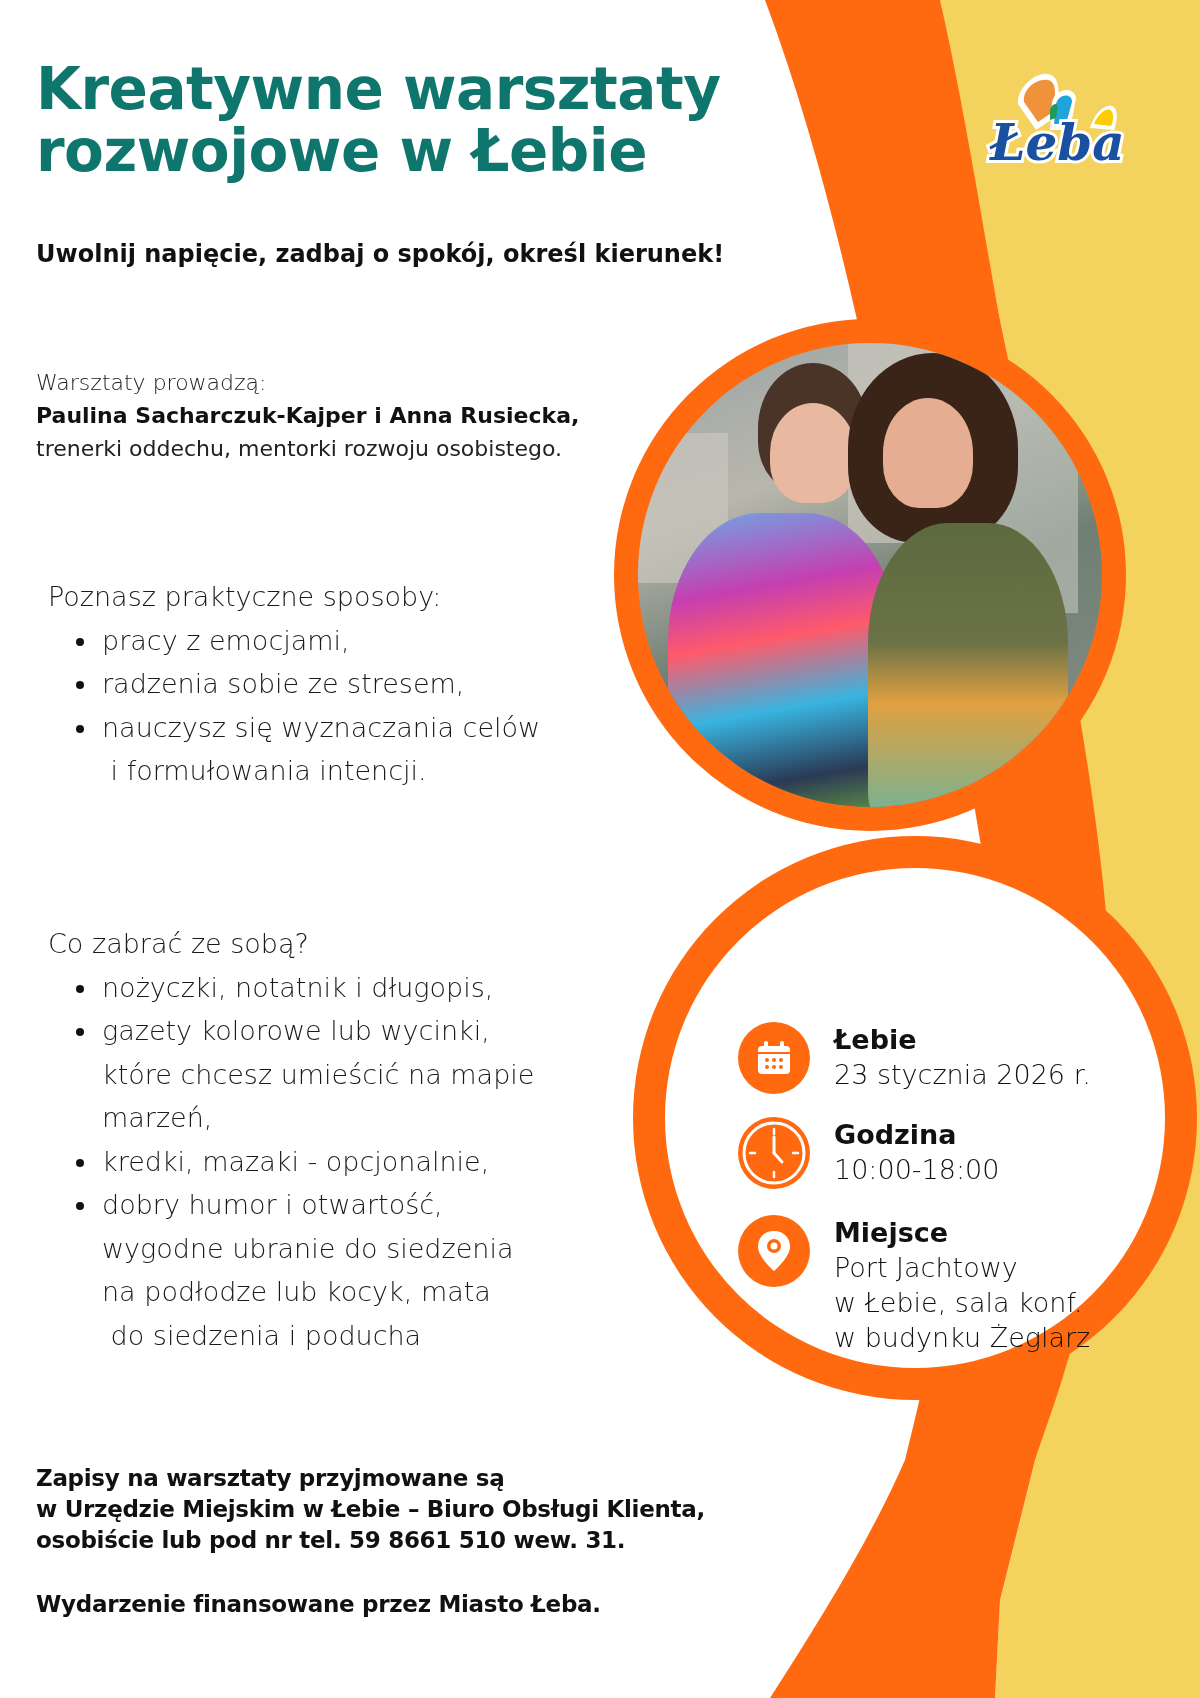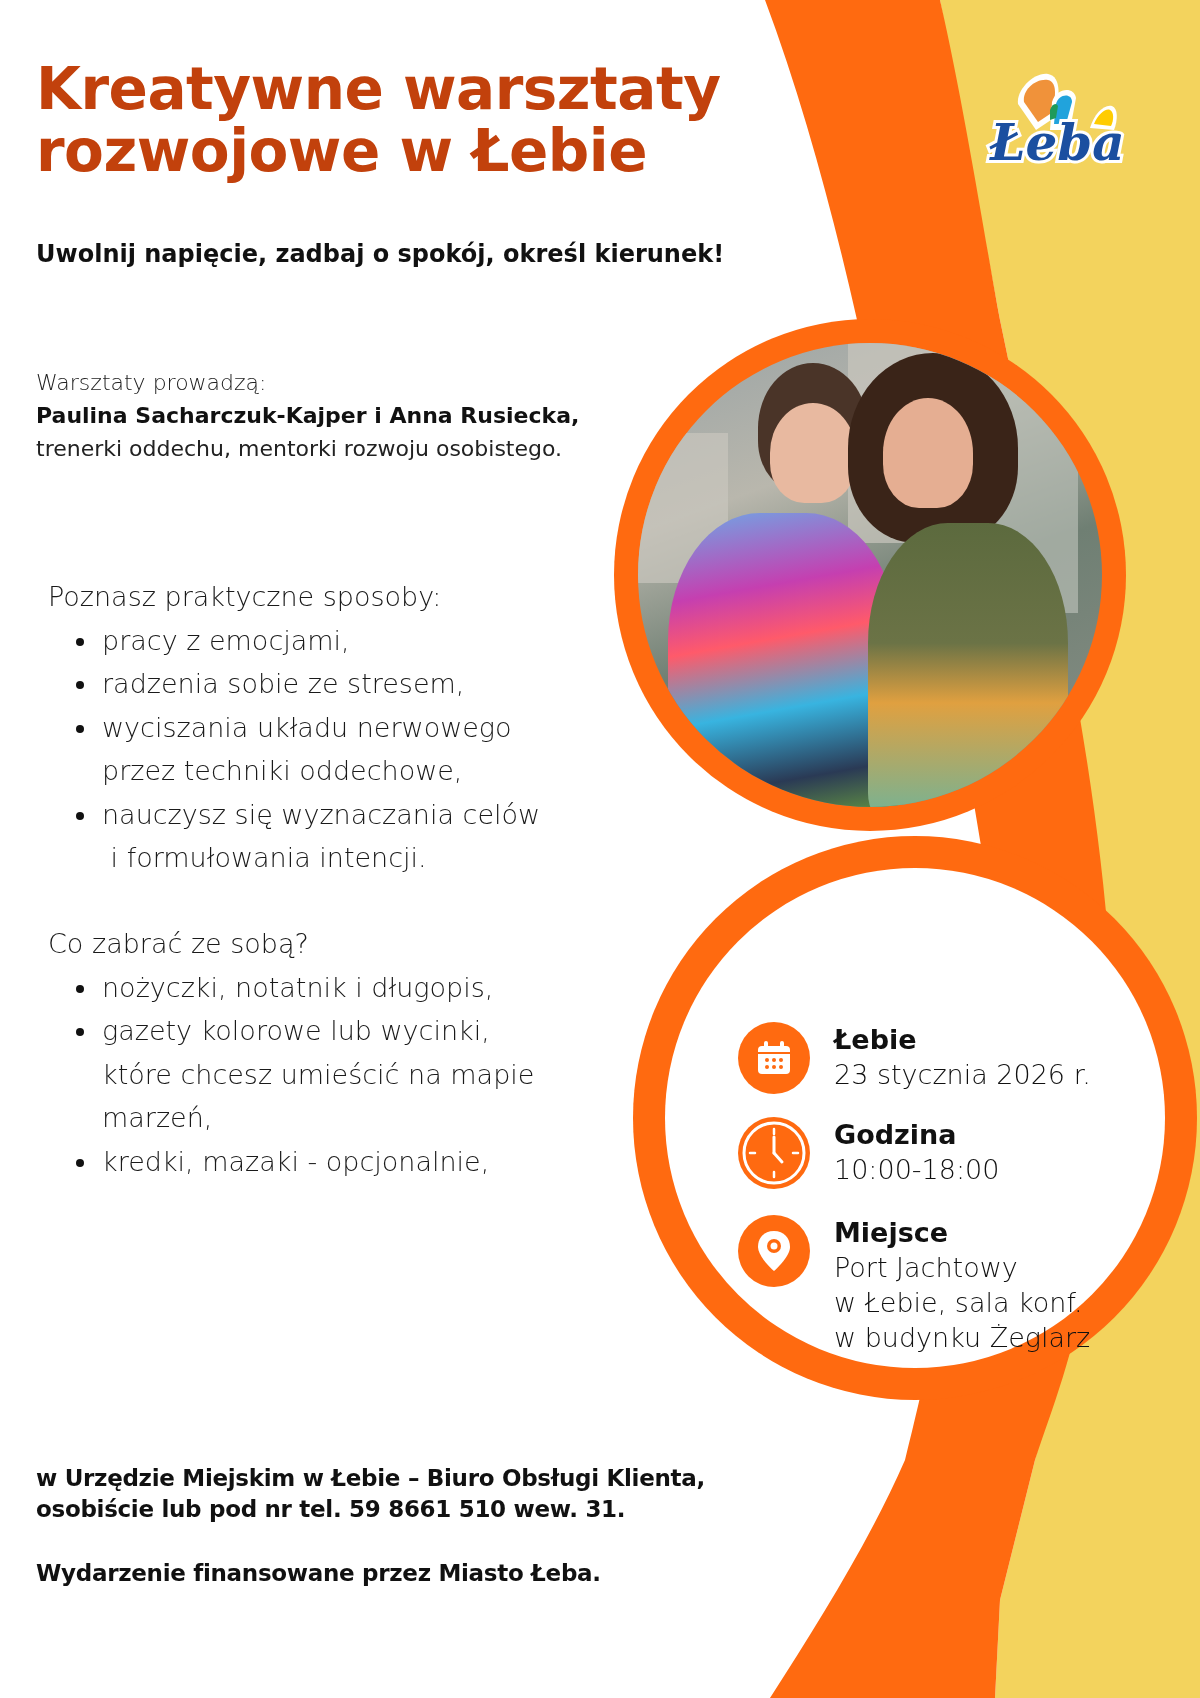--- a/index.html
+++ b/index.html
@@ -8,21 +8,21 @@
       background: #ffffff;
       font-family: "Liberation Sans", "DejaVu Sans", sans-serif;
       color: #111111;
     }
     #bg-shapes { position: absolute; left: 0; top: 0; width: 1200px; height: 1698px; z-index: 0; }
     .layer { position: absolute; z-index: 2; }
 
     .title {
       left: 36px; top: 58px; width: 760px;
       font-family: "DejaVu Sans", sans-serif; font-weight: 700;
-      font-size: 58px; line-height: 62px; color: #c2410c; letter-spacing: -0.5px;
+      font-size: 58px; line-height: 62px; color: #0f766e; letter-spacing: -0.5px;
     }
     .title span { display: block; }
     .tagline {
       left: 36px; top: 240px; font-family: "DejaVu Sans", sans-serif; font-weight: 700;
       font-size: 24px; color: #111;
     }
     .hosts { left: 36px; top: 366px; font-family: "DejaVu Sans", sans-serif; font-size: 22px; line-height: 33px; }
     .hosts .intro { font-weight: 300; color: #222; }
     .hosts .names { font-weight: 700; }
     .hosts .role { color: #222; }
@@ -122,44 +122,46 @@
 <div class="layer section learn">
   <span class="heading">Poznasz praktyczne sposoby:</span>
   <ul>
     <li>
         <span class="line">pracy z emocjami,</span>
       </li>
     <li>
         <span class="line">radzenia sobie ze stresem,</span>
       </li>
     <li>
-      <span class="line">wyciszania układu nerwowego</span>
-      <span class="line">przez techniki oddechowe,</span>
-    </li>
-    <li>
       <span class="line">nauczysz się wyznaczania celów</span>
       <span class="line" style="white-space:pre"> i formułowania intencji.</span>
     </li>
   </ul>
 </div>
 
 <div class="layer section bring">
   <span class="heading">Co zabrać ze sobą?</span>
   <ul>
     <li>
         <span class="line">nożyczki, notatnik i długopis,</span>
       </li>
     <li>
       <span class="line">gazety kolorowe lub wycinki,</span>
       <span class="line">które chcesz umieścić na mapie</span>
       <span class="line">marzeń,</span>
     </li>
     <li>
         <span class="line">kredki, mazaki - opcjonalnie,</span>
       </li>
+    <li>
+      <span class="line">dobry humor i otwartość,</span>
+      <span class="line">wygodne ubranie do siedzenia</span>
+      <span class="line">na podłodze lub kocyk, mata</span>
+      <span class="line" style="white-space:pre"> do siedzenia i poducha</span>
+    </li>
   </ul>
 </div>
 
 <div class="info-item" style="top:1022px;">
   <div class="info-icon">
     <svg width="40" height="40" viewBox="0 0 40 40">
       <rect x="4" y="8" width="32" height="28" rx="4" fill="#fff"></rect>
       <rect x="4" y="14" width="32" height="2" fill="#ff6a10"></rect>
       <rect x="10" y="3" width="4" height="9" rx="2" fill="#fff"></rect>
       <rect x="26" y="3" width="4" height="9" rx="2" fill="#fff"></rect>
@@ -210,19 +212,20 @@
   <div class="info-text">
     <span class="label">Miejsce</span>
     <span class="val">Port Jachtowy</span>
     <span class="val">w Łebie, sala konf.</span>
     <span class="val">w budynku Żeglarz</span>
   </div>
 </div>
 
 <div class="layer footer">
   <p>
+    <span>Zapisy na warsztaty przyjmowane są</span>
     <span>w Urzędzie Miejskim w Łebie – Biuro Obsługi Klienta,</span>
     <span>osobiście lub pod nr tel. 59 8661 510 wew. 31.</span>
   </p>
   <p>
     <span>Wydarzenie finansowane przez Miasto Łeba.</span>
   </p>
 </div>
 
 </body></html>

